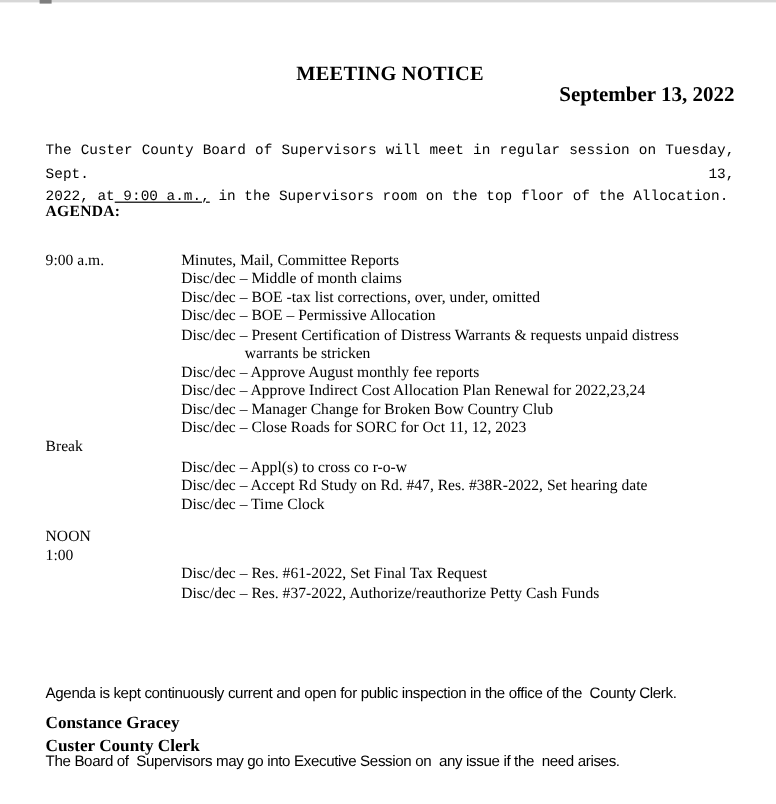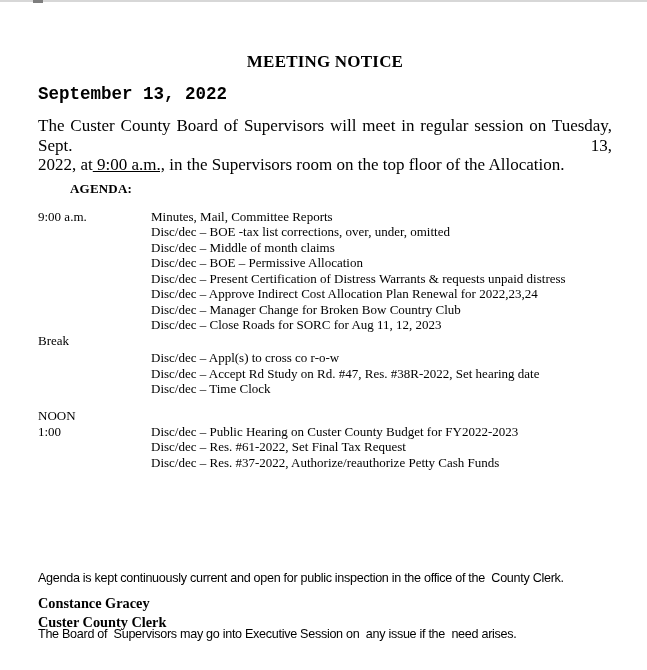--- a/index.html
+++ b/index.html
@@ -37,47 +37,46 @@
     position: absolute;
     top: 52px; left: 38px;
     width: 574px;
     text-align: center;
     font-weight: bold;
     font-size: 17px;
     letter-spacing: 0.2px;
   }
   .date {
     position: absolute;
-    top: 84px; left: 38px;
+    top: 68px; left: 38px;
     width: 574px;
-    text-align: left;
+    text-align: right;
     font-weight: bold;
     font-size: 17.5px;
-    font-family: Liberation Mono, monospace;
   }
   .intro {
     position: absolute;
     top: 116px; left: 38px;
     width: 574px;
-    font-size: 17px;
+    font-size: 12px;
     line-height: 19.5px;
+    font-family: Liberation Mono, monospace;
   }
   .intro-line1 {
     text-align: justify;
     text-align-last: justify;
     white-space: normal;
   }
   .u { text-decoration: underline; }
   .agenda-heading {
     position: absolute;
-    top: 181px; left: 38px;
+    top: 168px; left: 38px;
     font-weight: bold;
     font-size: 13px;
     letter-spacing: 0.2px;
-    margin-left: 32px;
   }
   .agenda {
     position: absolute;
     top: 209px; left: 38px;
     width: 600px;
     font-size: 13px;
   }
   .agenda-row { display: flex; line-height: 15.45px; }
   .agenda-row .time { flex: 0 0 77px; width: 77px; }
   .agenda-row .txt { flex: 1 1 auto; white-space: pre; margin-left: 36px; }
@@ -122,48 +121,53 @@
 
   <div class="agenda-heading">AGENDA:</div>
 
   <div class="agenda" id="agenda">
       <div class="agenda-row">
         <span class="time">9:00 a.m.</span>
         <span class="txt">Minutes, Mail, Committee Reports</span>
       </div>
       <div class="agenda-row">
         <span class="time"></span>
+        <span class="txt">Disc/dec – Middle of month claims</span>
+      </div>
+      <div class="agenda-row">
+        <span class="time"></span>
         <span class="txt">Disc/dec – BOE -tax list corrections, over, under, omitted</span>
       </div>
       <div class="agenda-row">
         <span class="time"></span>
-        <span class="txt">Disc/dec – Middle of month claims</span>
-      </div>
-      <div class="agenda-row">
-        <span class="time"></span>
         <span class="txt">Disc/dec – BOE – Permissive Allocation</span>
       </div>
       <div class="agenda-row">
         <span class="time"></span>
         <span class="txt">Disc/dec – Present Certification of Distress Warrants &amp; requests unpaid distress</span>
       </div>
       <div class="agenda-row">
         <span class="time"></span>
+        <span class="txt indent">warrants be stricken</span>
+      </div>
+      <div class="agenda-row">
+        <span class="time"></span>
+        <span class="txt">Disc/dec – Approve August monthly fee reports</span>
       </div>
       <div class="agenda-row">
         <span class="time"></span>
         <span class="txt">Disc/dec – Approve Indirect Cost Allocation Plan Renewal for 2022,23,24</span>
       </div>
       <div class="agenda-row">
         <span class="time"></span>
         <span class="txt">Disc/dec – Manager Change for Broken Bow Country Club</span>
       </div>
       <div class="agenda-row">
         <span class="time"></span>
-        <span class="txt">Disc/dec – Close Roads for SORC for Aug 11, 12, 2023</span>
+        <span class="txt">Disc/dec – Close Roads for SORC for Oct 11, 12, 2023</span>
       </div>
       <div class="agenda-row" style="margin-bottom: 2px;">
         <span class="time">Break</span>
         <span class="txt"></span>
       </div>
       <div class="agenda-row">
         <span class="time"></span>
         <span class="txt">Disc/dec – Appl(s) to cross co r-o-w</span>
       </div>
       <div class="agenda-row">
@@ -174,21 +178,20 @@
         <span class="time"></span>
         <span class="txt">Disc/dec – Time Clock</span>
       </div>
       <div class="agenda-gap" style="height: 12px;"></div>
       <div class="agenda-row">
         <span class="time">NOON</span>
         <span class="txt"></span>
       </div>
       <div class="agenda-row">
         <span class="time">1:00</span>
-        <span class="txt">Disc/dec – Public Hearing on Custer County Budget for FY2022-2023</span>
       </div>
       <div class="agenda-row">
         <span class="time"></span>
         <span class="txt">Disc/dec – Res. #61-2022, Set Final Tax Request</span>
       </div>
       <div class="agenda-row">
         <span class="time"></span>
         <span class="txt">Disc/dec – Res. #37-2022, Authorize/reauthorize Petty Cash Funds</span>
       </div>
     </div>

